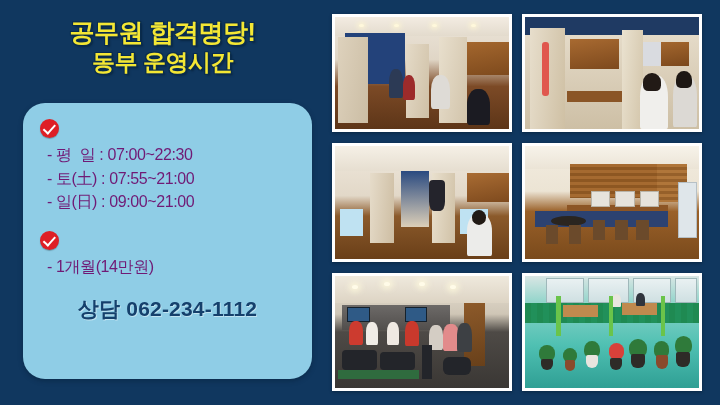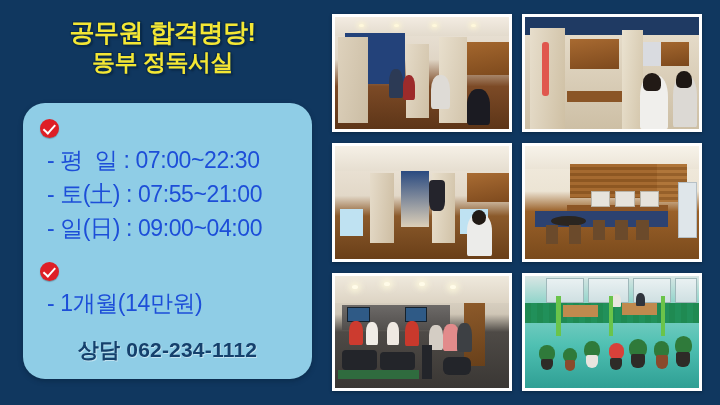--- a/index.html
+++ b/index.html
@@ -86,22 +86,22 @@
 
   .sec-title {
     font-size: 19px;
     font-weight: bold;
     color: #14406b;
     letter-spacing: -0.6px;
   }
 
   .detail-list { padding-left: 24px; margin-top: 5px; }
   .detail-row {
-    font-size: 23px;
-    color: #1d4ed8;
+    font-size: 16px;
+    color: #701a75;
     letter-spacing: -0.4px;
     line-height: 1.48;
     white-space: pre;
   }
 
   .phone {
     margin-top: 16px;
     text-align: center;
     font-size: 21px;
     font-weight: bold;
@@ -280,32 +280,32 @@
 </style>
 </head>
 <body>
 
 <div class="poster">
 
   <div class="left-col">
 
     <div class="headline">
       <span class="headline-line l1">공무원 합격명당!</span>
-      <span class="headline-line l2">동부 정독서실</span>
+      <span class="headline-line l2">동부 운영시간</span>
     </div>
 
     <div class="info-panel">
 
       <div class="sec-head h1">
         <span class="check-icon"></span>
       </div>
       <div class="detail-list">
         <div class="detail-row">- 평  일 : 07:00~22:30</div>
         <div class="detail-row">- 토(土) : 07:55~21:00</div>
-        <div class="detail-row">- 일(日) : 09:00~04:00</div>
+        <div class="detail-row">- 일(日) : 09:00~21:00</div>
       </div>
 
       <div class="sec-head h2">
         <span class="check-icon"></span>
       </div>
       <div class="detail-list">
         <div class="detail-row">- 1개월(14만원)</div>
       </div>
 
       <div class="phone">상담 062-234-1112</div>

